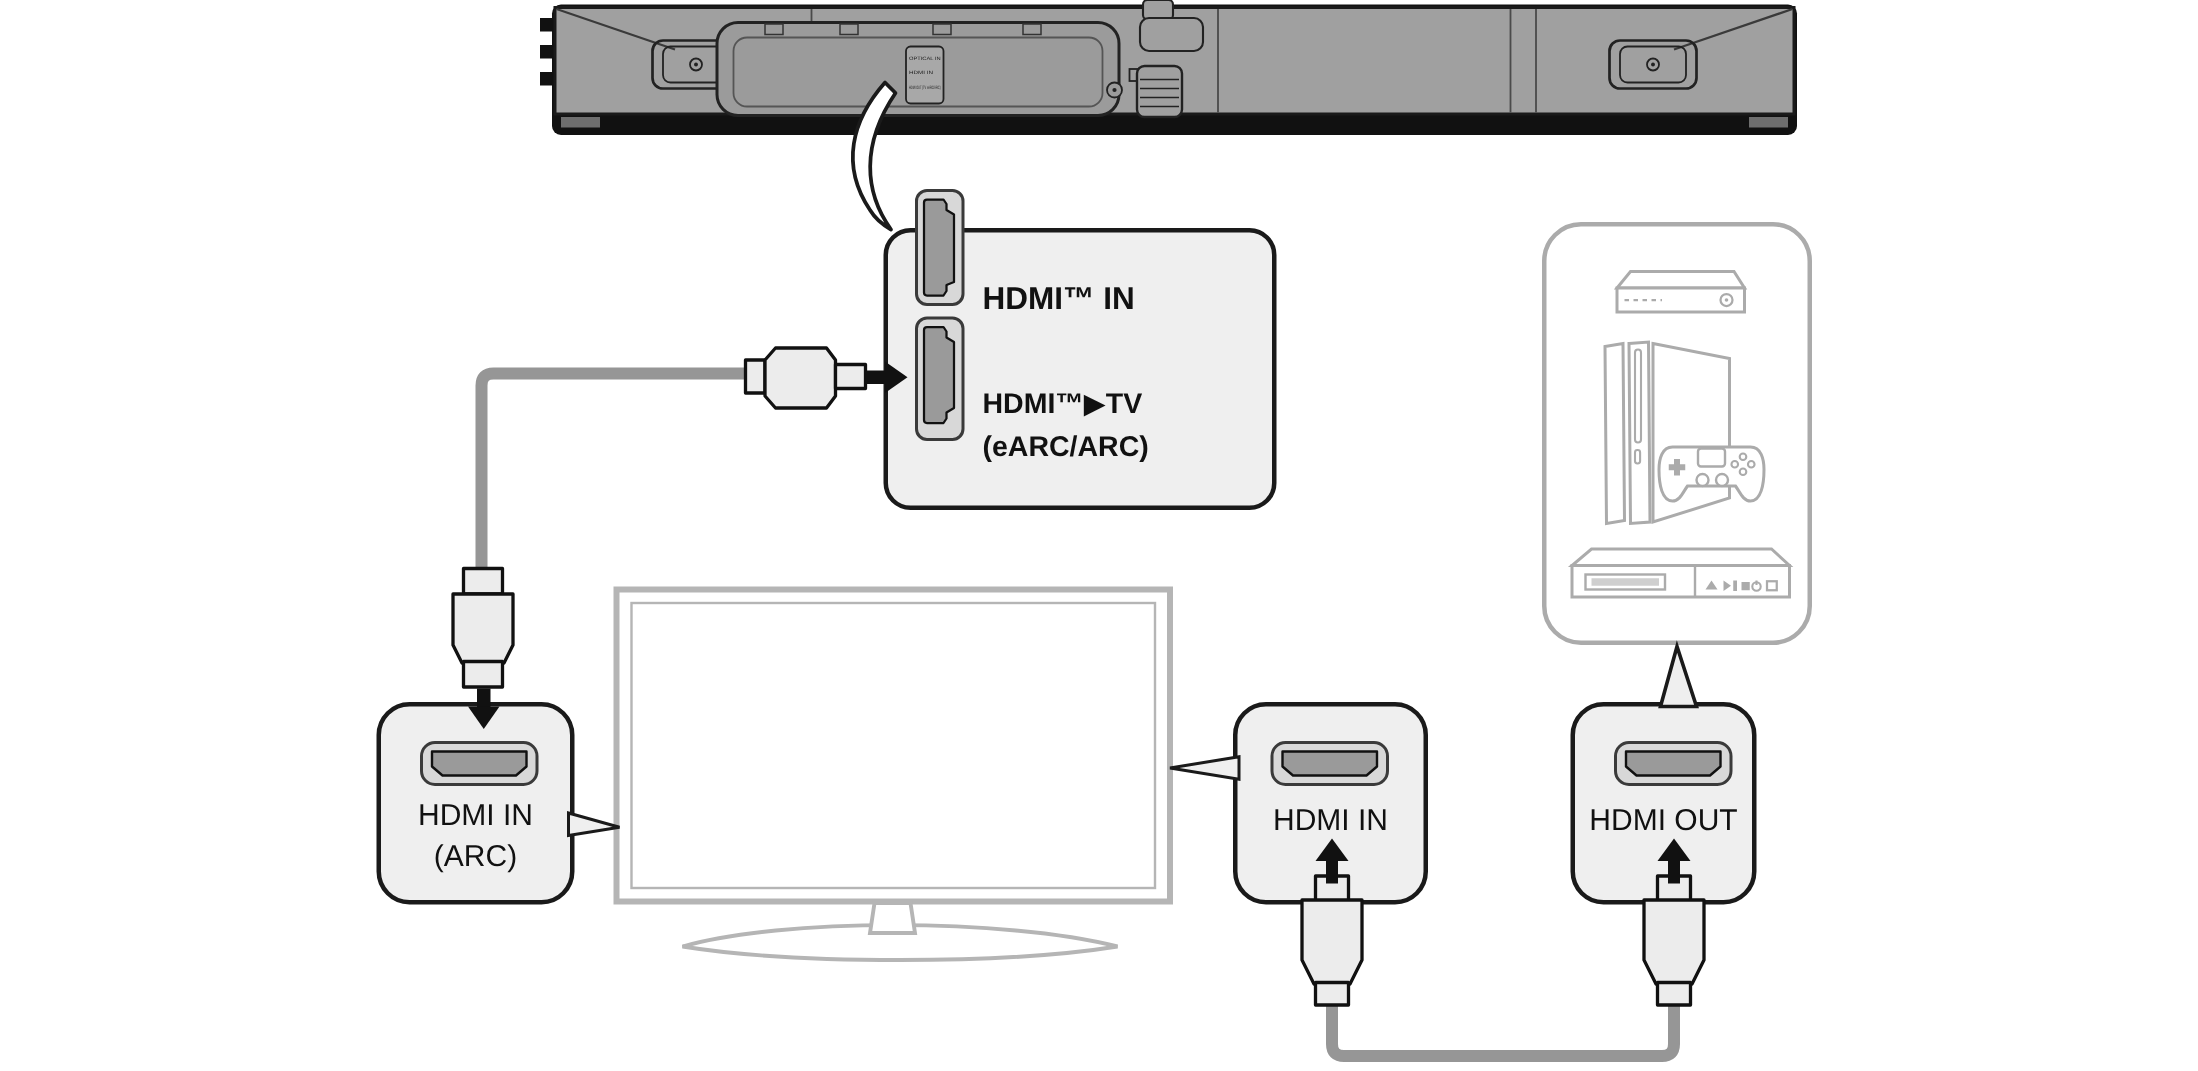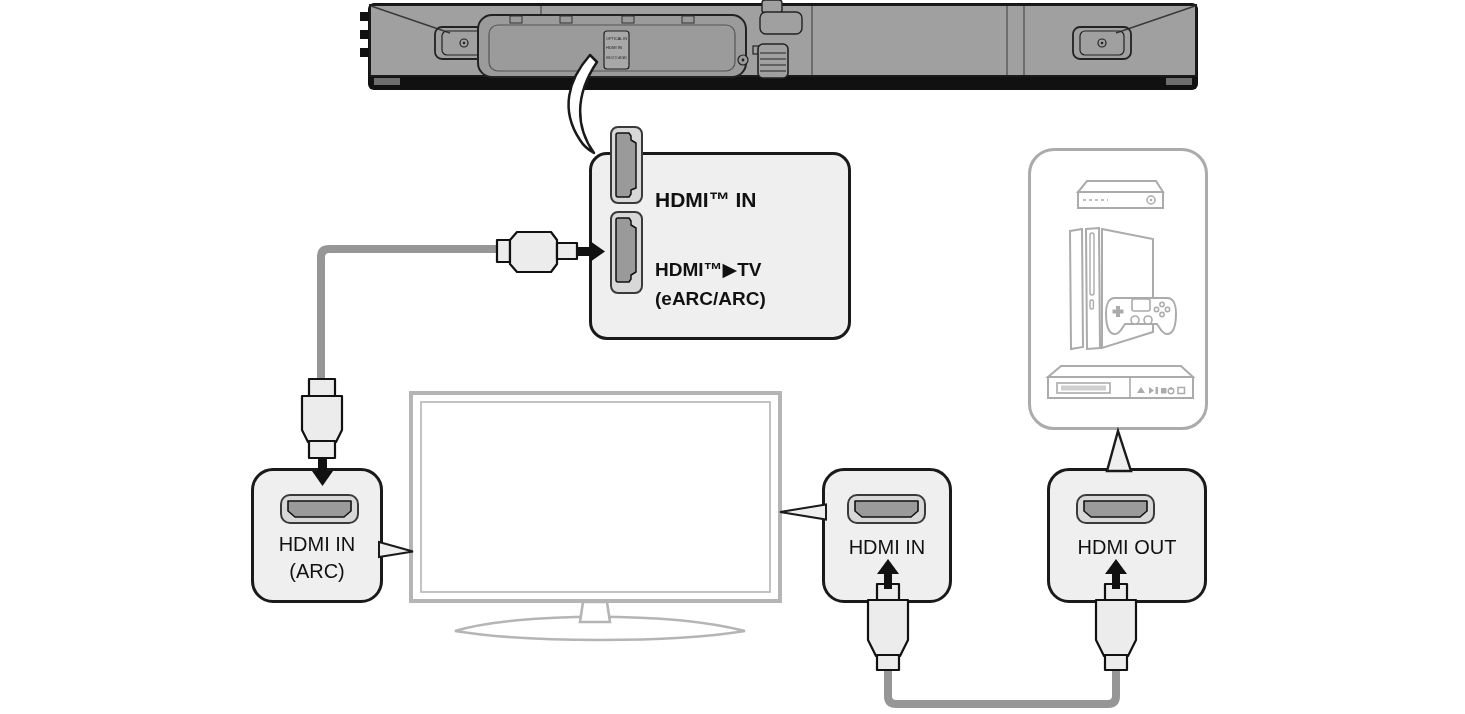--- a/index.html
+++ b/index.html
@@ -7,21 +7,21 @@
     position:relative;width:1465px;height:714px;background:#fff;overflow:hidden;
     font-family:"Liberation Sans","DejaVu Sans",sans-serif;color:#111;
   }
   .panel{
     position:absolute;background:var(--c-panel_fill,#efefef);
     border:3px solid var(--c-outline,#1a1a1a);border-radius:18px;box-sizing:border-box;
   }
   .callout{left:589px;top:117px;width:262px;height:188px;margin-top:35px;}
   .arc  {left:251px;top:468px;width:132px;height:135px;border-radius:22px;}
   .hin  {left:822px;top:468px;width:130px;height:135px;border-radius:22px;}
-  .hout {left:1047px;top:468px;width:160px;height:135px;border-radius:22px;}
+  .hout {left:1047px;top:468px;width:124px;height:135px;border-radius:22px;}
   .devices{
     left:1028px;top:148px;width:180px;height:282px;background:#fff;
     border:3px solid var(--c-device_outline,#a9a9a9);border-radius:26px;
   }
   .co-label{position:absolute;left:63px;top:33px;font-weight:700;font-size:21px;white-space:nowrap;}
   .co-label2{position:absolute;left:63px;top:100px;font-weight:700;font-size:19px;line-height:29px;white-space:nowrap;}
   .port-label{position:absolute;left:0;right:0;top:60px;text-align:center;font-size:20px;line-height:27px;}
   .hin .port-label,.hout .port-label{top:63px;}
   svg.overlay{position:absolute;left:0;top:0;pointer-events:none;}
   .plate-txt{font-size:3.2px;fill:#222;font-family:"Liberation Sans","DejaVu Sans",sans-serif;}

